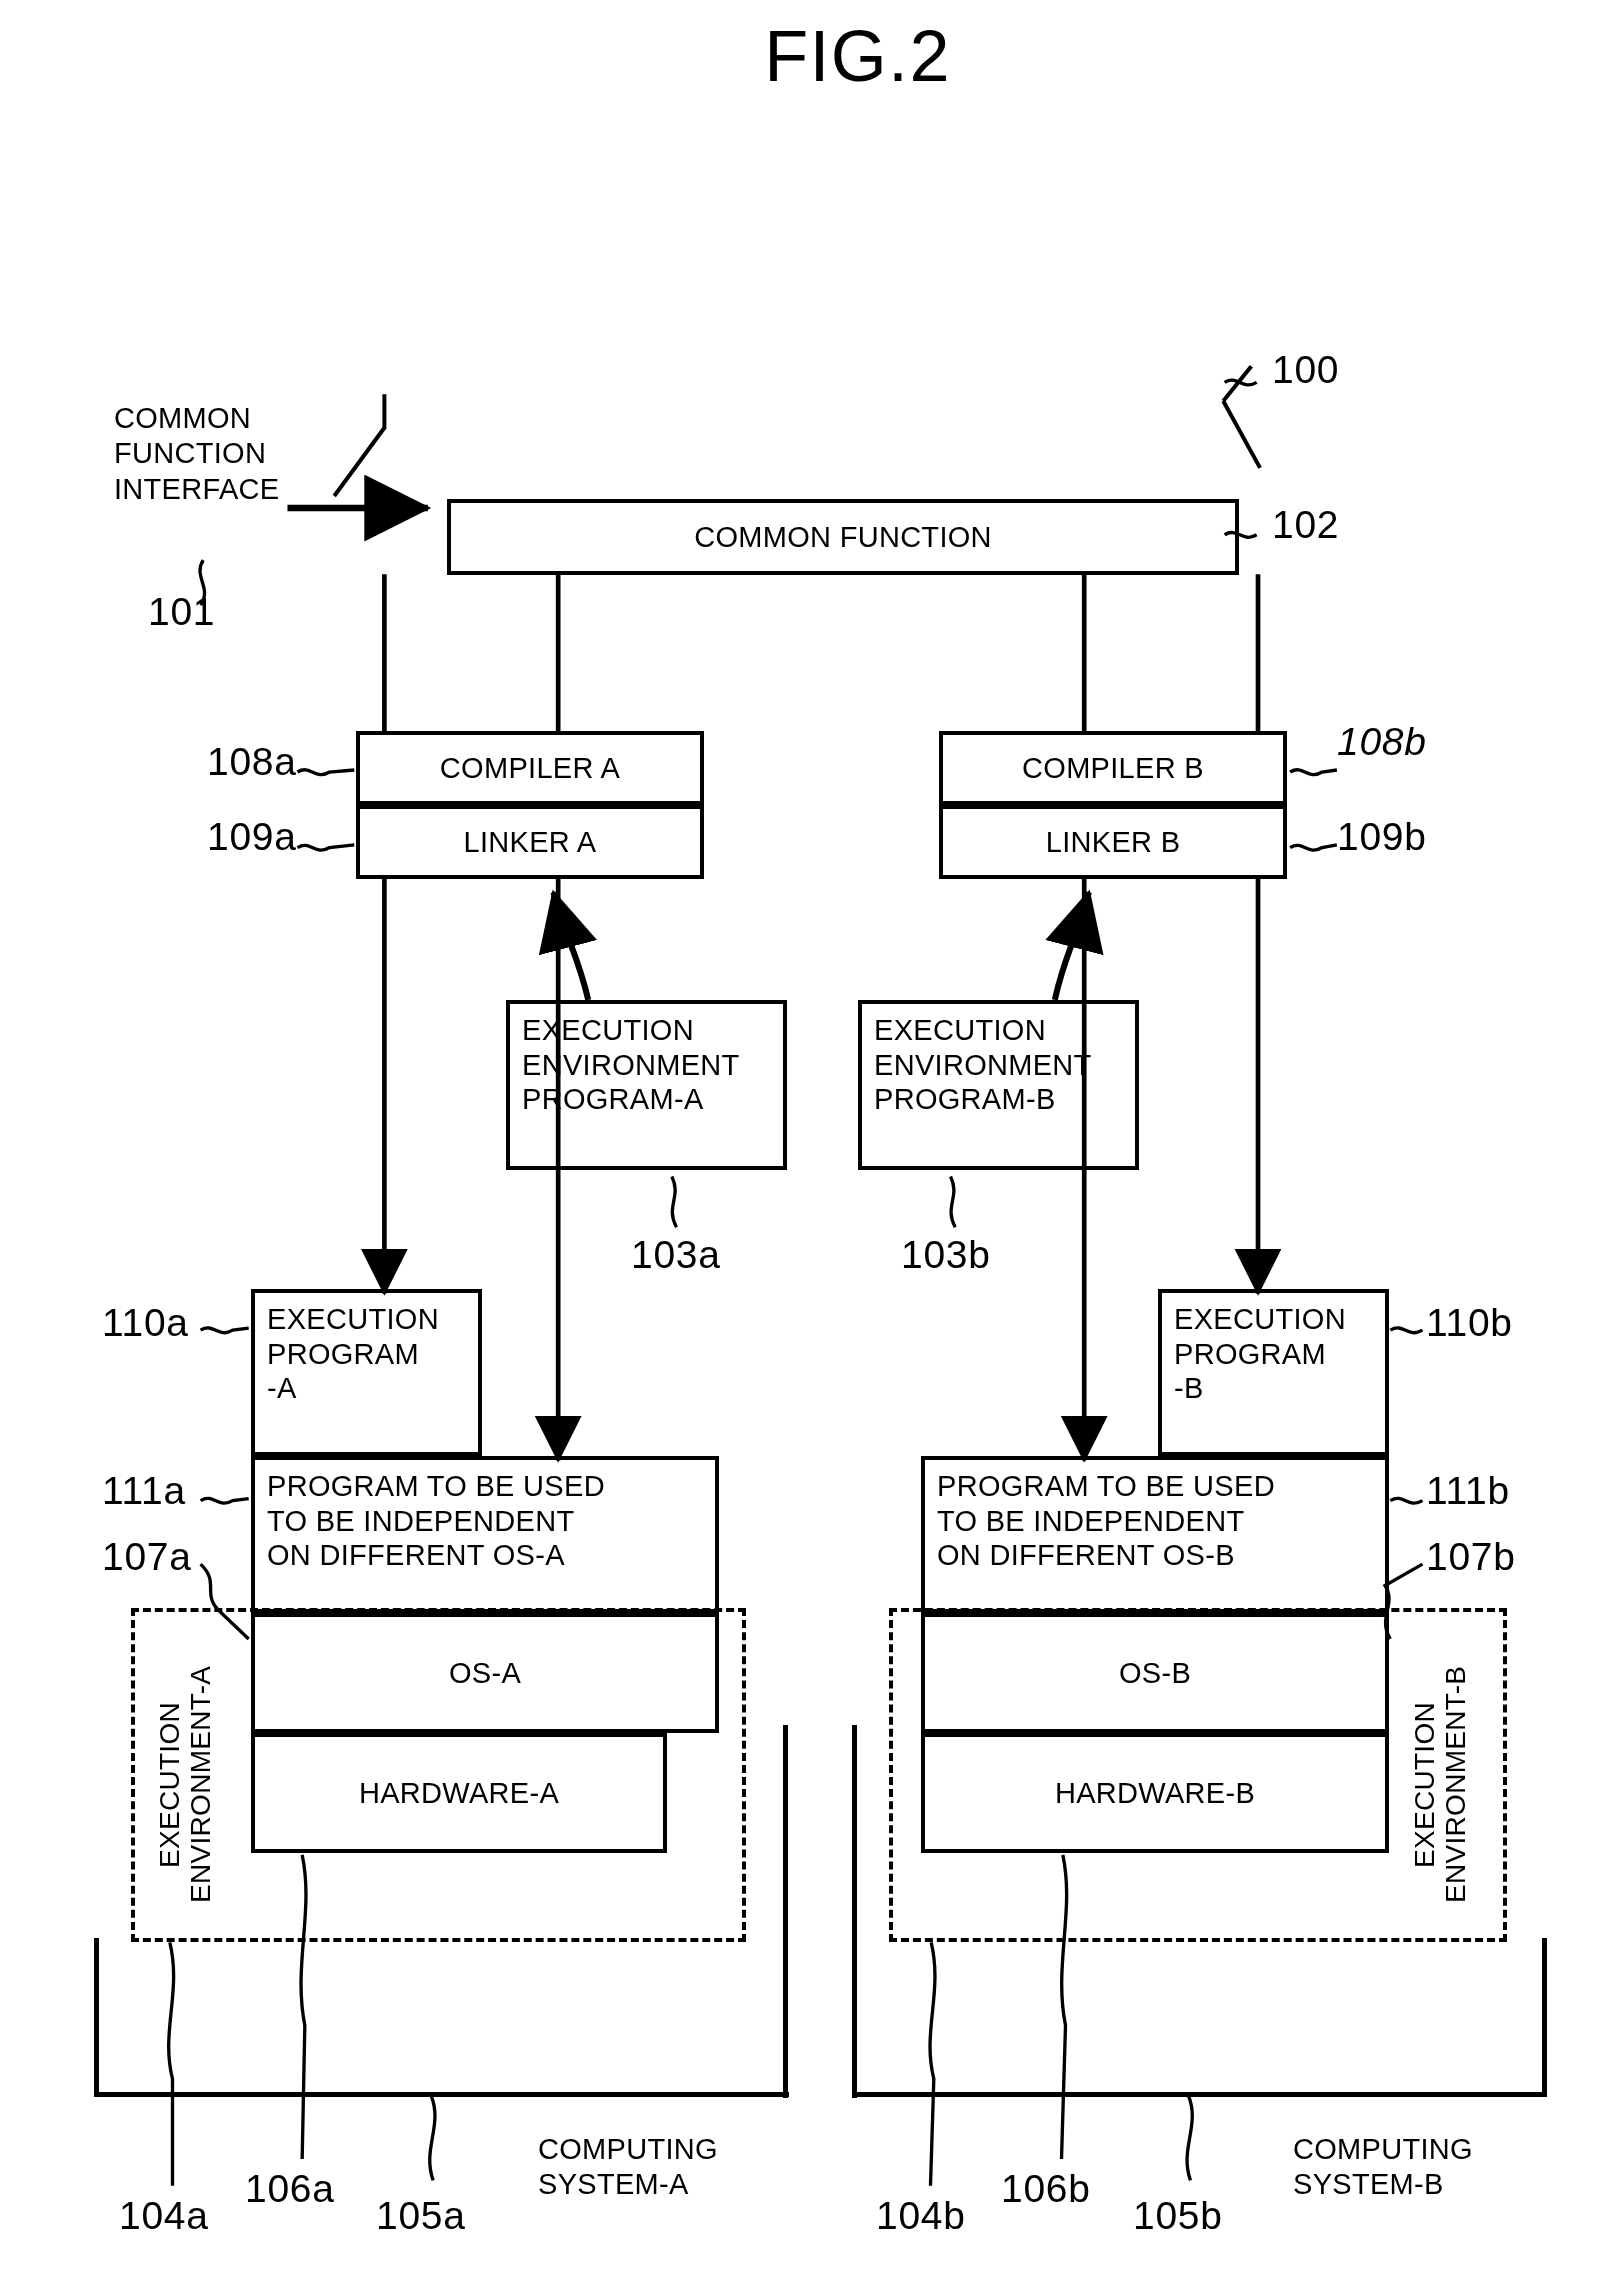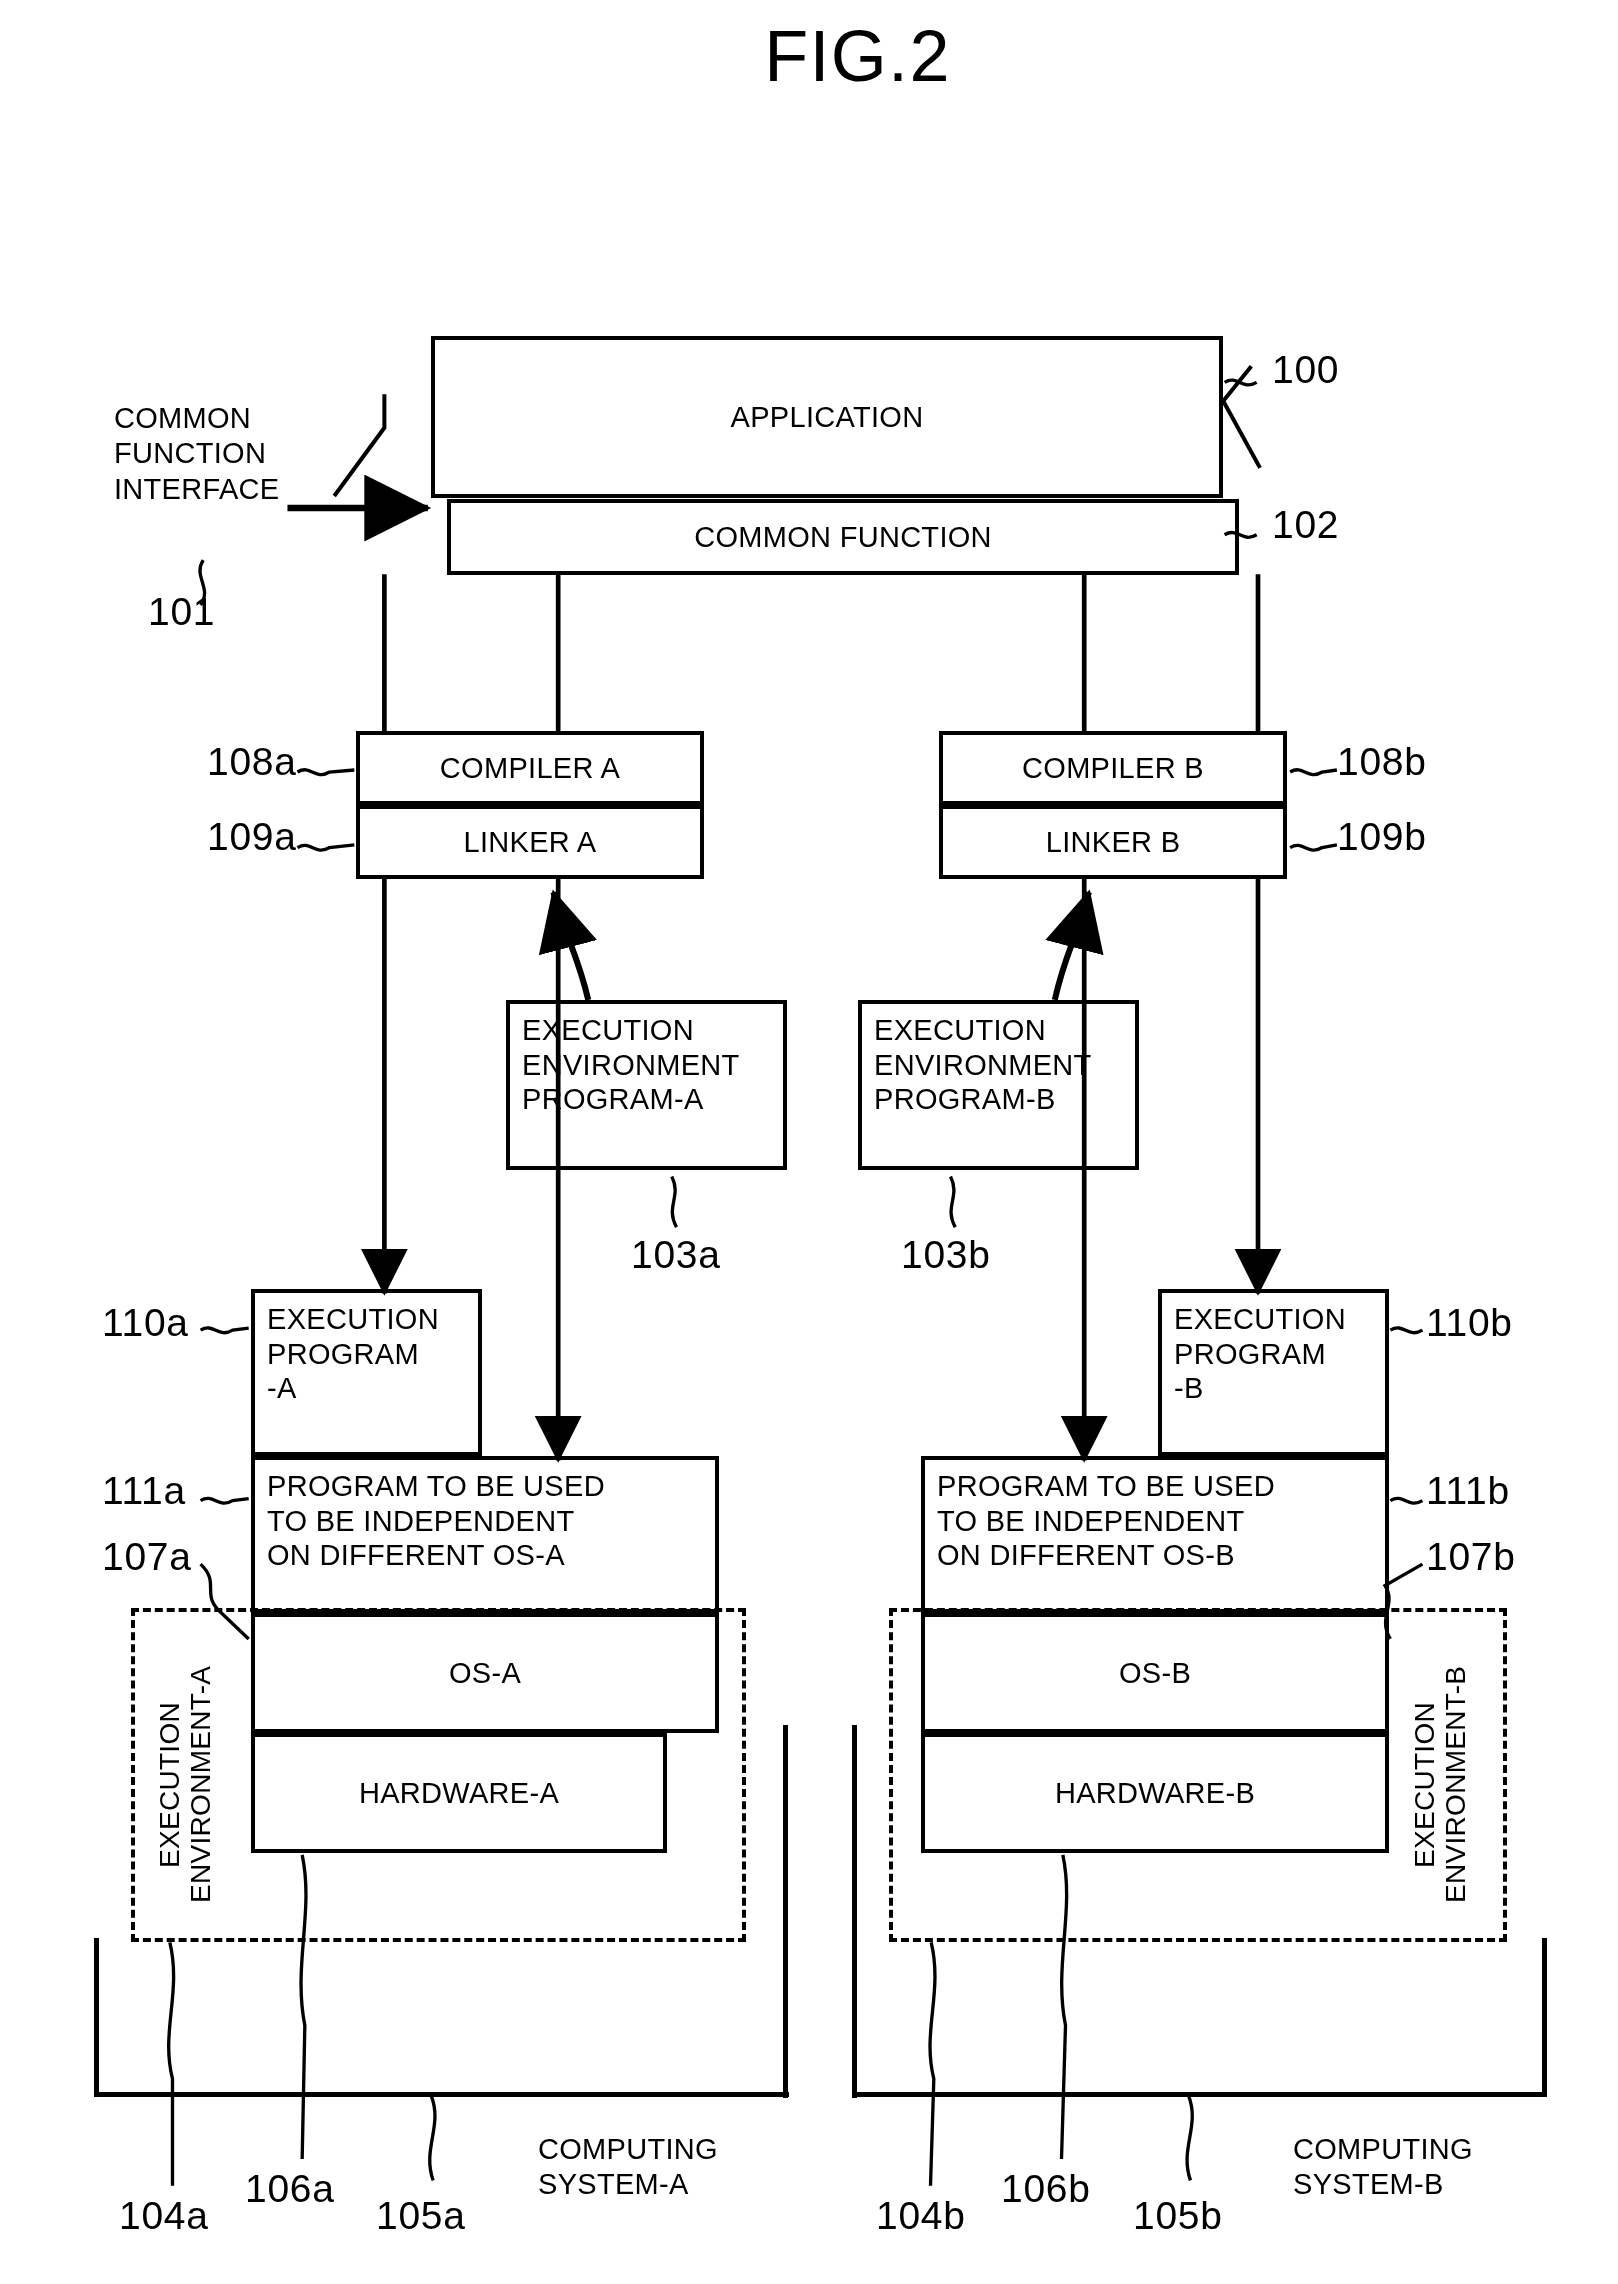--- a/index.html
+++ b/index.html
@@ -37,23 +37,20 @@
 
   svg.overlay{position:absolute;left:0;top:0;width:1619px;height:2284px;pointer-events:none;}
 </style>
 </head>
 <body>
 
 <div id="page">
 
   <div class="fig-title">FIG.2</div>
 
-  <div class="box" style="left:431px;top:336px;width:792px;height:162px;">
-    <div class="lbl">APPLICATION</div>
-  </div>
   <div class="box" style="left:431px;top:499px;width:792px;height:76px;margin-left:16px;">
     <div class="lbl">COMMON FUNCTION</div>
   </div>
 
   <div class="ref" style="left:1272px;top:350px;">100</div>
   <div class="ref" style="left:1272px;top:505px;">102</div>
 
   <div class="note" style="left: 114px; top: 401px; width: 287px; white-space: pre-line;">COMMON
 FUNCTION
 INTERFACE</div>
@@ -67,21 +64,21 @@
   </div>
   <div class="ref" style="left:207px;top:742px;">108a</div>
   <div class="ref" style="left:207px;top:817px;">109a</div>
 
   <div class="box" style="left:939px;top:731px;width:348px;height:74px;">
     <div class="lbl">COMPILER B</div>
   </div>
   <div class="box" style="left:939px;top:805px;width:348px;height:74px;">
     <div class="lbl">LINKER B</div>
   </div>
-  <div class="ref" style="left:1337px;top:742px;">108b</div>
+  <div class="ref" style="left:1337px;top:722px;font-style:italic;">108b</div>
   <div class="ref" style="left:1337px;top:817px;">109b</div>
 
   <div class="box tl" style="left:506px;top:1000px;width:281px;height:170px;">
     <div class="lbl" style="white-space: pre-line;">EXECUTION
 ENVIRONMENT
 PROGRAM-A</div>
   </div>
   <div class="box tl" style="left:858px;top:1000px;width:281px;height:170px;">
     <div class="lbl" style="white-space: pre-line;">EXECUTION
 ENVIRONMENT

